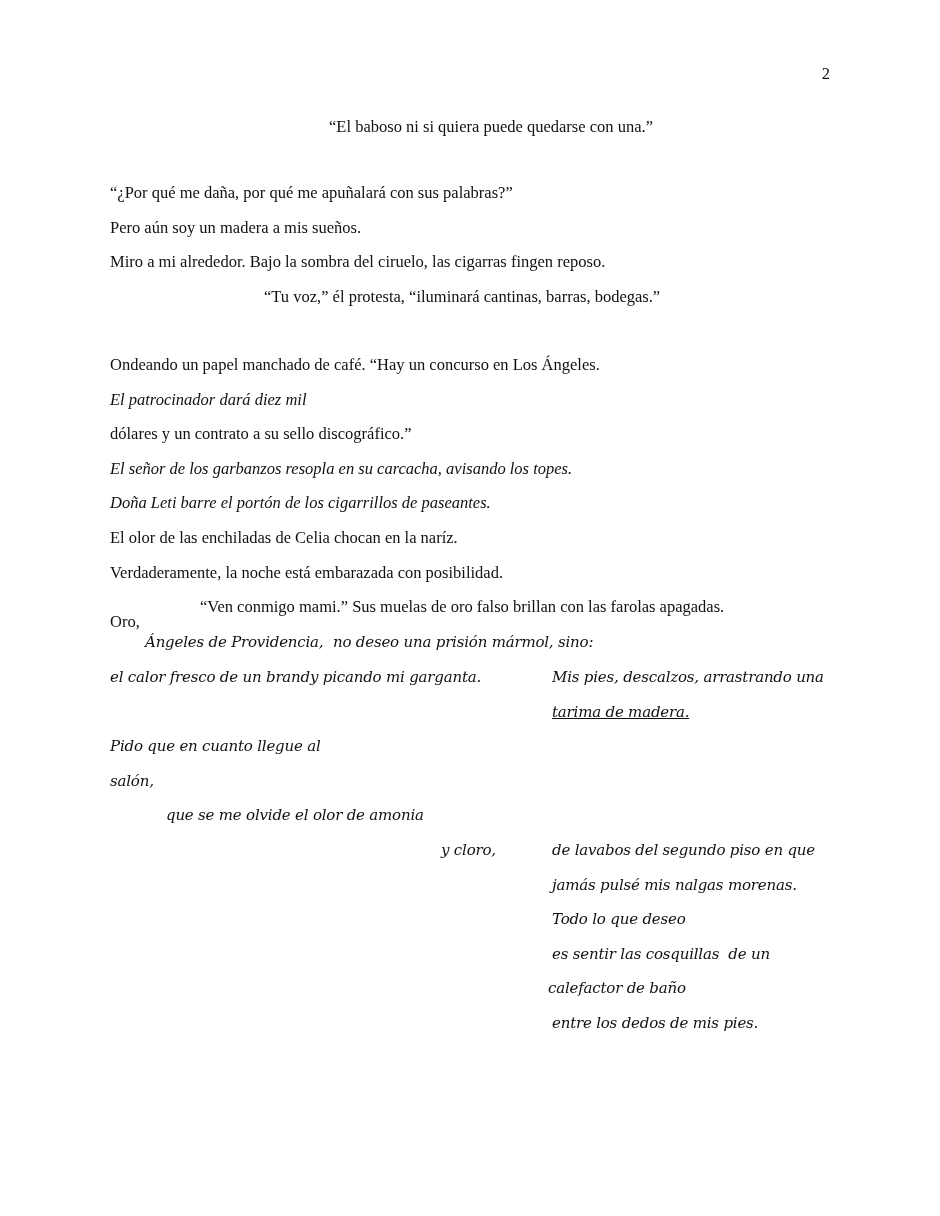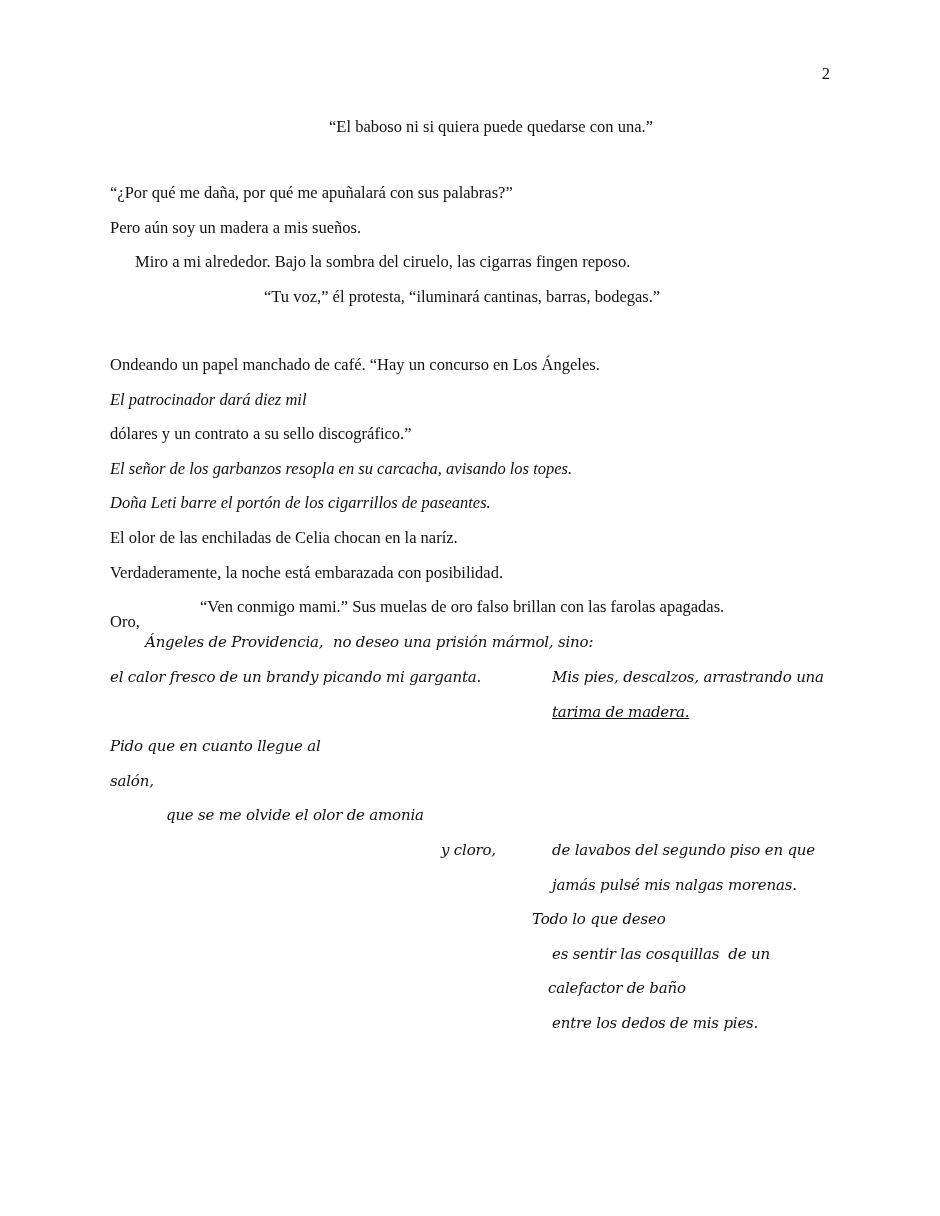--- a/index.html
+++ b/index.html
@@ -13,21 +13,21 @@
 </head>
 <body>
 
 <div>
   <div class="pagenum">2</div>
 
   <div class="line center" style="top:117px;margin-left:21px;">“El baboso ni si quiera puede quedarse con una.”</div>
 
   <div class="line" style="left:110px; top:183px;">“¿Por qué me daña, por qué me apuñalará con sus palabras?”</div>
   <div class="line" style="left:110px; top:218px;">Pero aún soy un madera a mis sueños.</div>
-  <div class="line" style="left:110px; top:252px;margin-left:25px;">Miro a mi alrededor. Bajo la sombra del ciruelo, las cigarras fingen reposo.</div>
+  <div class="line" style="left:110px; top:252px;">Miro a mi alrededor. Bajo la sombra del ciruelo, las cigarras fingen reposo.</div>
   <div class="line" style="left:264px; top:287px;">“Tu voz,” él protesta, “iluminará cantinas, barras, bodegas.”</div>
 
   <div class="line" style="left:110px; top:355px;">Ondeando un papel manchado de café. “Hay un concurso en Los Ángeles.</div>
   <div class="line" style="left:110px; top:390px;font-style:italic;">El patrocinador dará diez mil</div>
   <div class="line" style="left:110px; top:424px;">dólares y un contrato a su sello discográfico.”</div>
   <div class="line" style="left:110px; top:459px;font-style:italic;">El señor de los garbanzos resopla en su carcacha, avisando los topes.</div>
   <div class="line" style="left:110px; top:493px;font-style:italic;">Doña Leti barre el portón de los cigarrillos de paseantes.</div>
   <div class="line" style="left:110px; top:528px;">El olor de las enchiladas de Celia chocan en la naríz.</div>
   <div class="line" style="left:110px; top:563px;">Verdaderamente, la noche está embarazada con posibilidad.</div>
   <div class="line" style="left:200px; top:597px;">“Ven conmigo mami.” Sus muelas de oro falso brillan con las farolas apagadas.</div>
@@ -40,17 +40,17 @@
   <div class="line it" style="left:552px; top:667px;">Mis pies, descalzos, arrastrando una</div>
   <div class="line it" style="left:552px; top:702px;text-decoration:underline;">tarima de madera.</div>
 
   <div class="line it" style="left:110px; top:736px;">Pido que en cuanto llegue al</div>
   <div class="line it" style="left:110px; top:771px;">salón,</div>
   <div class="line it" style="left:166px; top:805px;">que se me olvide el olor de amonia</div>
 
   <div class="line it" style="left:441px; top:840px;">y cloro,</div>
   <div class="line it" style="left:552px; top:840px;">de lavabos del segundo piso en que</div>
   <div class="line it" style="left:552px; top:875px;">jamás pulsé mis nalgas morenas.</div>
-  <div class="line it" style="left:532px; top:909px;">Todo lo que deseo</div>
+  <div class="line it" style="left:552px; top:909px;">Todo lo que deseo</div>
   <div class="line it" style="left:552px; top:944px;">es sentir las cosquillas  de un</div>
   <div class="line it" style="left:548px; top:978px;">calefactor de baño</div>
   <div class="line it" style="left:552px; top:1013px;">entre los dedos de mis pies.</div>
 </div>
 
 </body></html>

